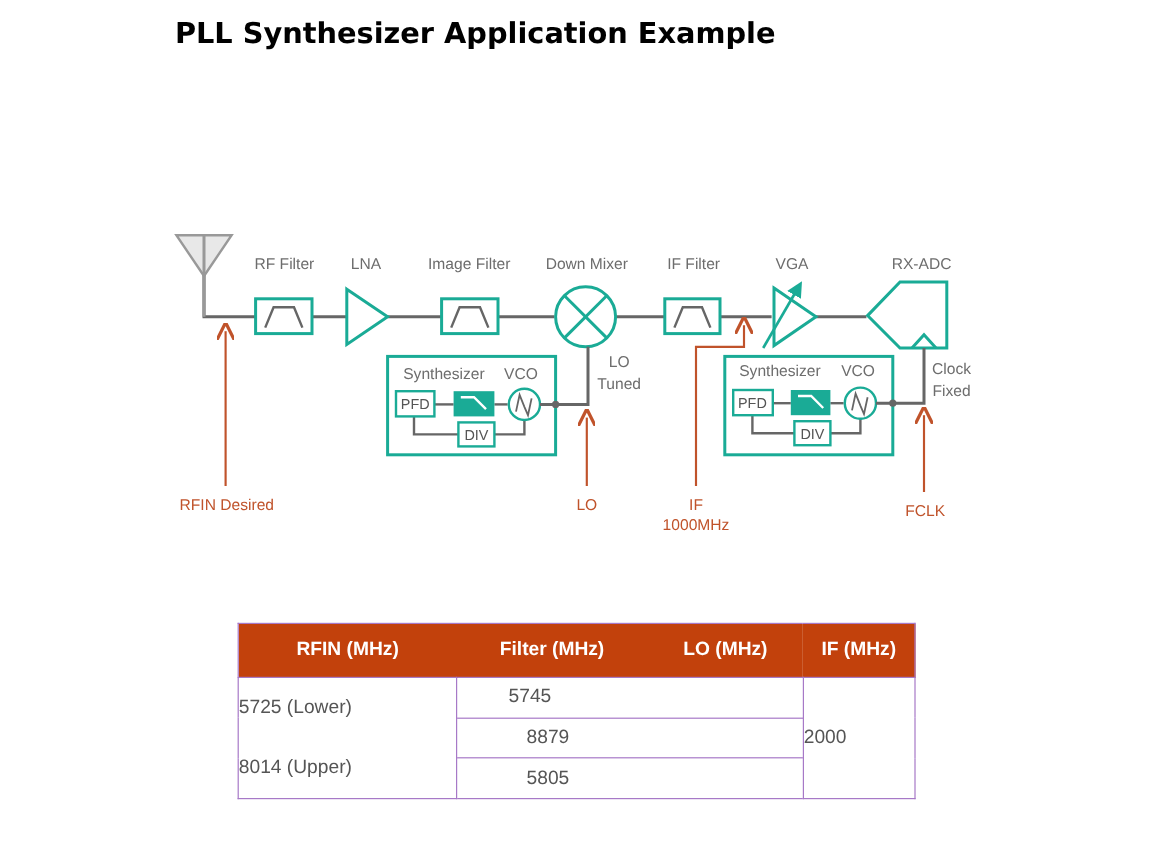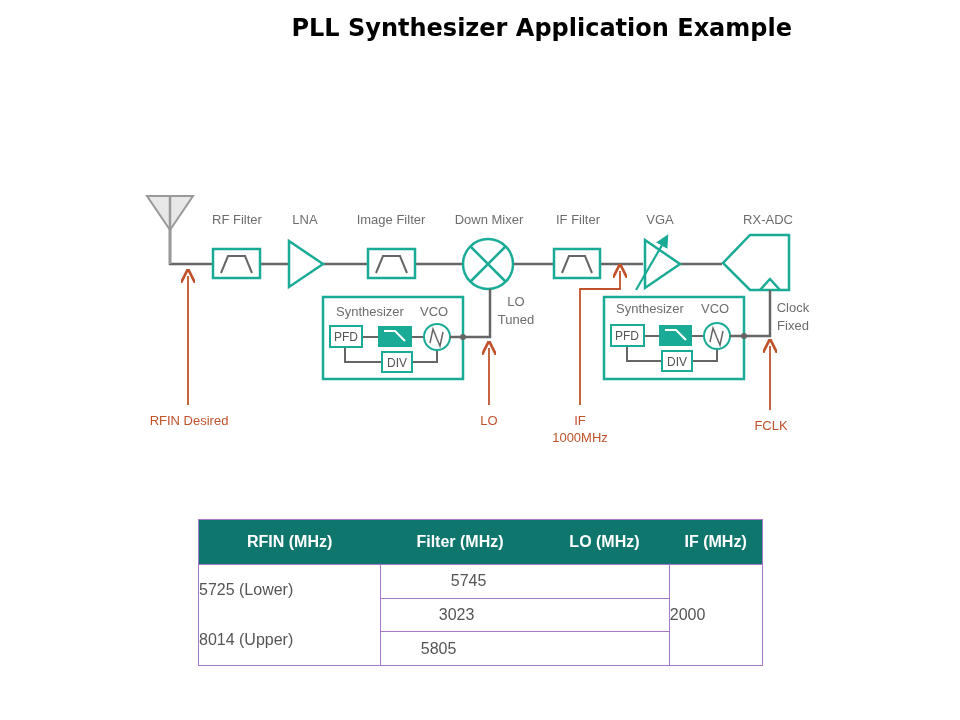--- a/index.html
+++ b/index.html
@@ -1,23 +1,23 @@
 <!DOCTYPE html>
 <html><head>
 <meta charset="utf-8">
 <style>
   html, body { margin:0; padding:0; background:#ffffff; }
   body { width:960px; height:720px; position:relative; overflow:hidden; font-family:"DejaVu Sans", sans-serif; }
-  #title { position:absolute; left:0; top:14px; width:792px; text-align:right; font-size:24px; font-weight:bold; color:#000; font-family:"DejaVu Sans", sans-serif; }
+  #title { position:absolute; left:0; top:14px; width:792px; text-align:center; font-size:24px; font-weight:bold; color:#000; font-family:"DejaVu Sans", sans-serif; }
   #diagram { position:absolute; left:0; top:0; }
   .lbl { font-family:"Liberation Sans", sans-serif; font-size:13px; fill:#6d6d6d; }
   .rlbl { font-family:"Liberation Sans", sans-serif; font-size:13px; fill:#c0532b; }
   .blk { font-family:"Liberation Sans", sans-serif; font-size:12px; fill:#555; }
   #freq-table { position:absolute; left:198px; top:519px; width:565px; border-collapse:collapse; font-family:"Liberation Sans", sans-serif; font-size:16px; }
-  #freq-table th { background:#0f766e; color:#fff; font-weight:bold; height:44px; padding:0; text-align:center; }
+  #freq-table th { background:#c2410c; color:#fff; font-weight:bold; height:44px; padding:0; text-align:center; }
   #freq-table td { color:#555; text-align:left; height:32px; padding:0; border:1.5px solid #a779c7; }
   #freq-table { border:1.5px solid #a779c7; }
 </style>
 </head>
 <body>
 
 <div id="title">PLL Synthesizer Application Example</div>
 
 <svg id="diagram" width="960" height="480">
   <defs>
@@ -149,23 +149,23 @@
       <th style="width:130px">LO (MHz)</th>
       <th style="width:93px">IF (MHz)</th>
     </tr>
   </thead>
   <tbody>
     <tr>
       <td rowspan="3" style="vertical-align:middle; line-height:50px;">
         <div>5725 (Lower)</div>
         <div>8014 (Upper)</div>
       </td>
-      <td colspan="2" style="text-align:left; padding-left:70px;">5745</td>
+      <td colspan="2" style="text-align:left; padding-left:43px;">5745</td>
       <td rowspan="3">2000</td>
     </tr>
     <tr>
-      <td colspan="2" style="text-align:left; padding-left:58px;">3023</td>
+      <td colspan="2" style="text-align:left; padding-left:58px;">8879</td>
     </tr>
     <tr>
-      <td colspan="2" style="text-align:left; padding-left:40px;">5805</td>
+      <td colspan="2" style="text-align:left; padding-left:58px;">5805</td>
     </tr>
   </tbody>
 </table>
 
 </body></html>

